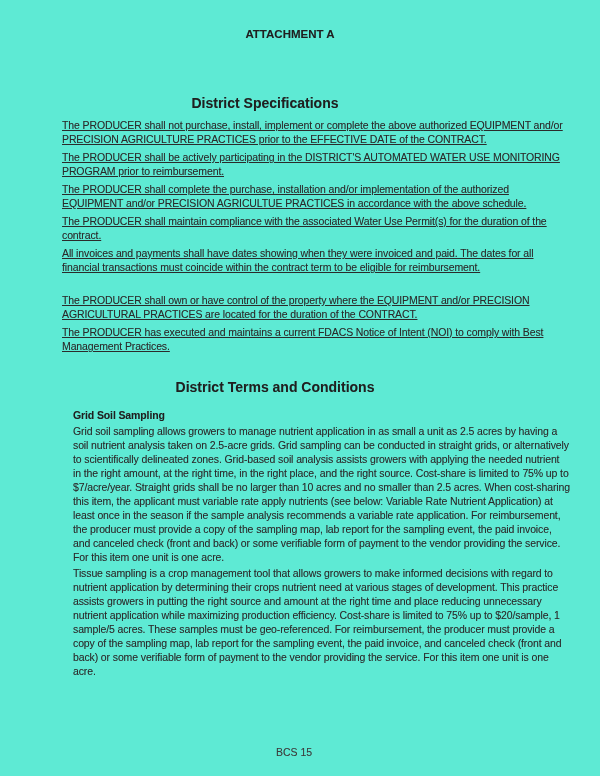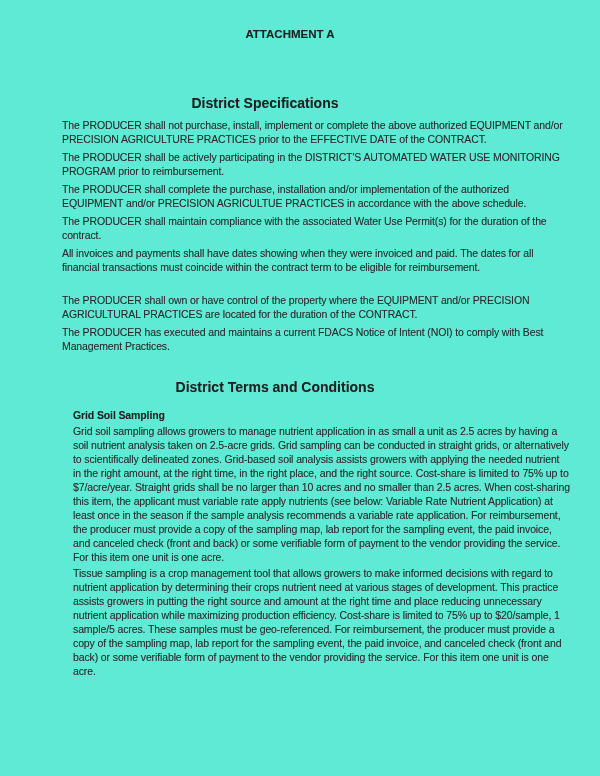--- a/index.html
+++ b/index.html
@@ -37,20 +37,21 @@
   }
   .spec-body {
     margin: 8px 0 0 62px;
     width: 505px;
     font-size: 10.5px;
     line-height: 14px;
     letter-spacing: -0.12px;
   }
   .spec-body p {
     margin: 0 0 4px 0;
+    text-decoration: underline;
   }
   .spec-body p.gap-before {
     margin-top: 19px;
   }
   .dtc-title {
     margin-top: 27px;
     width: 550px;
     text-align: center;
     font-weight: 700;
     font-size: 14px;
@@ -107,14 +108,15 @@
 
   <div class="dtc-title">District Terms and Conditions</div>
 
   <div class="terms-body">
     <div class="terms-section-heading">Grid Soil Sampling</div>
     <p>Grid soil sampling allows growers to manage nutrient application in as small a unit as 2.5 acres by having a soil nutrient analysis taken on 2.5-acre grids. Grid sampling can be conducted in straight grids, or alternatively to scientifically delineated zones. Grid-based soil analysis assists growers with applying the needed nutrient in the right amount, at the right time, in the right place, and the right source. Cost-share is limited to 75% up to $7/acre/year. Straight grids shall be no larger than 10 acres and no smaller than 2.5 acres. When cost-sharing this item, the applicant must variable rate apply nutrients (see below: Variable Rate Nutrient Application) at least once in the season if the sample analysis recommends a variable rate application. For reimbursement, the producer must provide a copy of the sampling map, lab report for the sampling event, the paid invoice, and canceled check (front and back) or some verifiable form of payment to the vendor providing the service. For this item one unit is one acre.</p>
 
     <p>Tissue sampling is a crop management tool that allows growers to make informed decisions with regard to nutrient application by determining their crops nutrient need at various stages of development. This practice assists growers in putting the right source and amount at the right time and place reducing unnecessary nutrient application while maximizing production efficiency. Cost-share is limited to 75% up to $20/sample, 1 sample/5 acres. These samples must be geo-referenced. For reimbursement, the producer must provide a copy of the sampling map, lab report for the sampling event, the paid invoice, and canceled check (front and back) or some verifiable form of payment to the vendor providing the service. For this item one unit is one acre.</p>
   </div>
 
+  <div class="page-footer">BCS 15</div>
 
 </div>
 
 </body></html>

